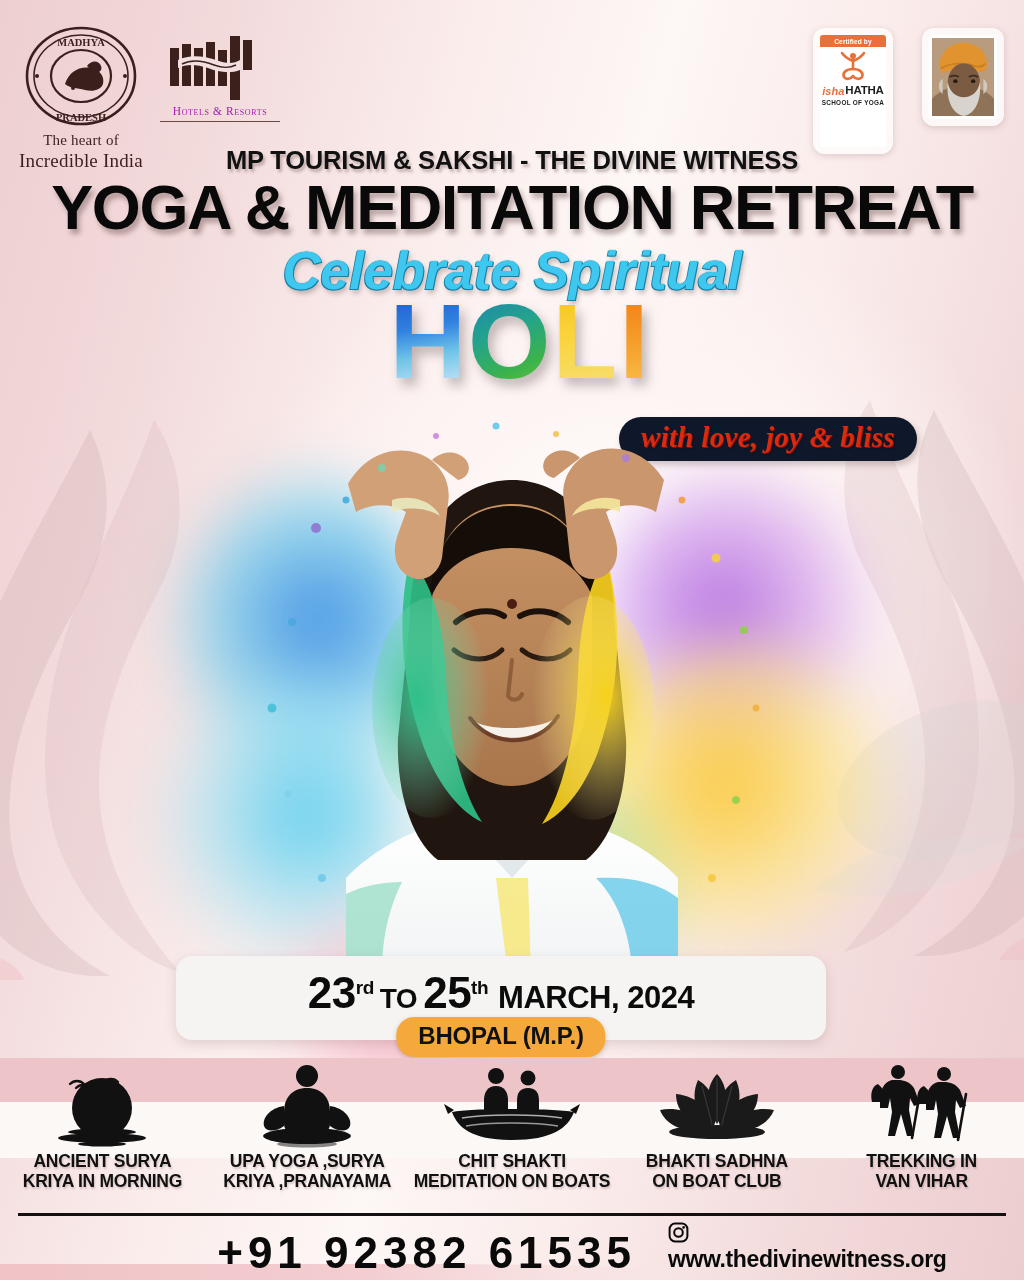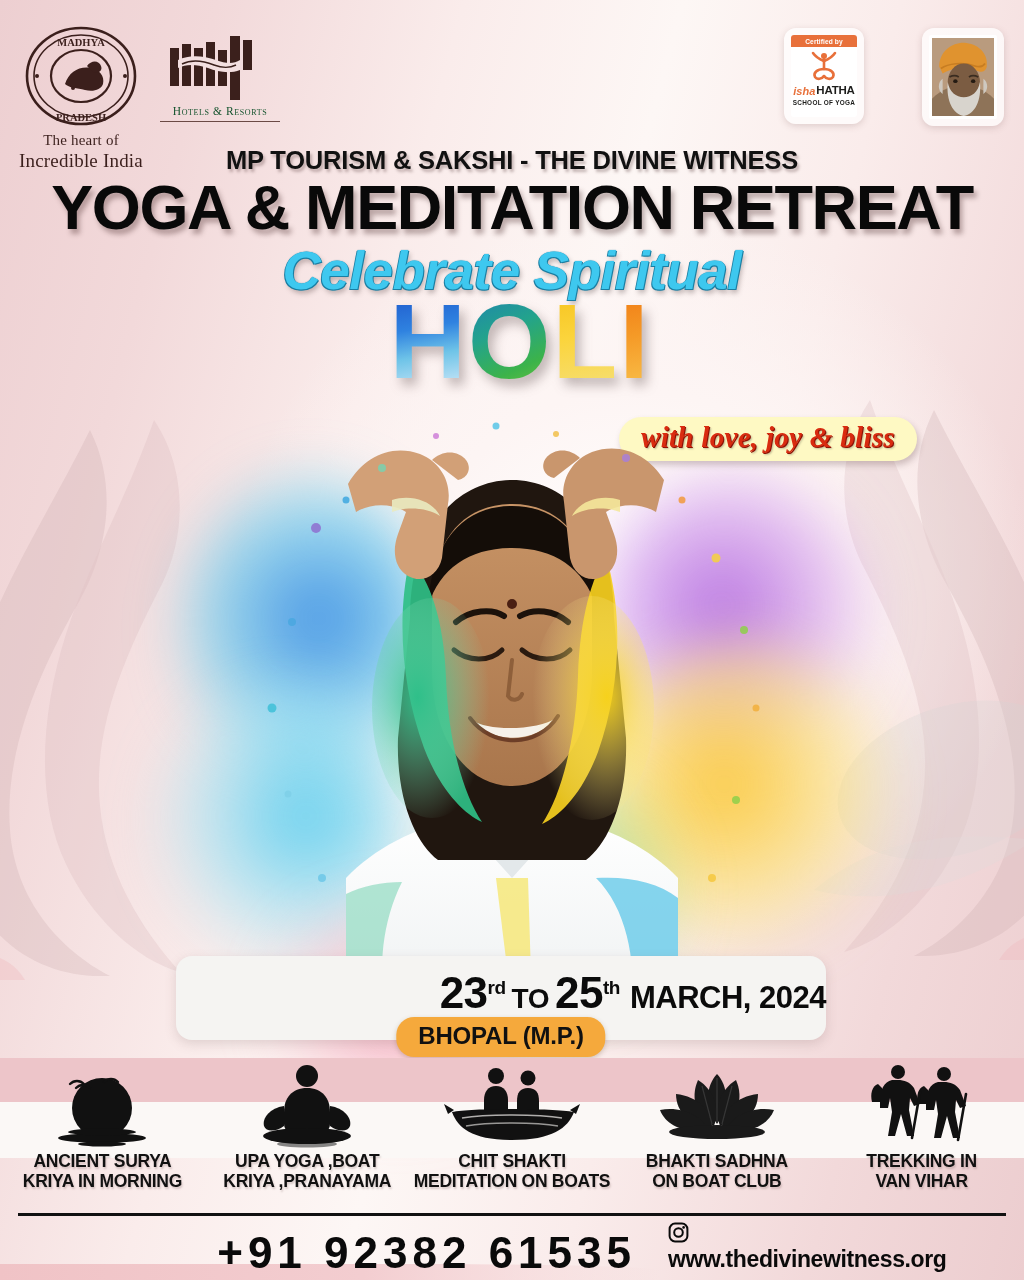--- a/index.html
+++ b/index.html
@@ -23,28 +23,28 @@
 
   
   .splat{position:absolute;border-radius:50%;filter:blur(26px);mix-blend-mode:normal;}
 
   
   .logo-mp{position:absolute;left:16px;top:24px;width:130px;text-align:center;color:#3b1f1c;}
   .mp-seal{width:120px;height:104px;margin:0 auto;}
   .mp-tag1{font-family:"Liberation Serif",serif;font-size:15px;margin-top:4px;letter-spacing:.2px;}
   .mp-tag2{font-family:"Liberation Serif",serif;font-size:19px;margin-top:1px;letter-spacing:.2px;}
 
-  .logo-mpt{position:absolute;left:160px;top:34px;width:120px;text-align:center;color:#14532d;}
+  .logo-mpt{position:absolute;left:160px;top:34px;width:120px;text-align:center;color:#a21caf;}
   .mpt-mark{width:104px;height:66px;margin:0 auto;}
   .mpt-sub{font-family:"Liberation Serif",serif;font-size:11.5px;font-variant:small-caps;
     letter-spacing:.6px;border-bottom:1px solid #6b4a45;padding:3px 0 4px;margin-top:2px;}
 
   .badge{position:absolute;top:28px;border-radius:12px;background:rgba(255,255,255,.72);
     box-shadow:0 2px 7px rgba(120,80,80,.22);padding:7px;}
-  .badge-isha{left:784px;width:80px;height:96px;}
+  .badge-isha{left:813px;width:80px;height:126px;}
   .isha-card{width:100%;height:100%;background:#fff;border-radius:3px;overflow:hidden;
      display:flex;flex-direction:column;align-items:center;}
   .isha-top{background:#e8703a;color:#fff;font-size:6.6px;width:100%;text-align:center;
      padding:2.5px 0;font-weight:600;letter-spacing:.1px;}
   .isha-glyph{width:34px;height:34px;margin-top:3px;}
   .isha-name{display:flex;align-items:flex-end;gap:1px;margin-top:1px;}
   .isha-word{color:#e8703a;font-size:11px;font-weight:700;font-style:italic;line-height:1;}
   .isha-hatha{color:#1d1d1b;font-size:11.5px;font-weight:800;line-height:1;letter-spacing:-.2px;}
   .isha-sub{color:#1d1d1b;font-size:6.4px;letter-spacing:.3px;margin-top:2.5px;font-weight:600;}
 
@@ -70,34 +70,34 @@
   .holi span{-webkit-background-clip:text;background-clip:text;color:transparent;display:inline-block;}
   .h-h{background-image:linear-gradient(170deg,#1c53c9 0%,#2f82e0 38%,#6fc4e8 62%,#dfeefb 100%);}
   .h-o{background-image:linear-gradient(155deg,#1e7fb4 0%,#23a38c 40%,#3cb34a 72%,#78c83a 100%);}
   .h-l{background-image:linear-gradient(170deg,#f6c21c 0%,#fbd43c 45%,#f5e07a 100%);}
   .h-i{background-image:linear-gradient(170deg,#f07a14 0%,#f59a27 45%,#f9c34d 100%);}
 
   .colour{position:absolute;top:376px;left:0;width:1024px;text-align:center;
     font-size:40px;font-weight:800;font-style:italic;letter-spacing:-.3px;color:#3ec8ef;
     text-shadow:0 0 1px #1b7fa3,1px 1px 0 #1b7fa3,-1px 1px 0 #1b7fa3,2px 3px 4px rgba(80,60,60,.3);
     padding-left:195px;}
-  .ribbon{position:absolute;top:417px;left:619px;background:#fef9c3;border-radius:22px;
+  .ribbon{position:absolute;top:417px;left:619px;background:#0f172a;border-radius:22px;
     padding:4px 22px 7px;box-shadow:2px 4px 6px rgba(110,80,80,.3);}
   .ribbon span{font-family:"Liberation Serif",serif;font-style:italic;font-weight:700;
     font-size:29px;color:#d92b10;letter-spacing:.3px;
     text-shadow:1px 1px 0 #8d1205,2px 2px 2px rgba(0,0,0,.25);}
 
   
   .photo-wrap{position:absolute;left:196px;top:408px;width:632px;height:600px;}
   .photo{position:absolute;inset:0;}
 
   
   .datecard{position:absolute;left:176px;top:956px;width:650px;height:84px;
     background:#f5f4f2;border-radius:16px;box-shadow:0 4px 12px rgba(120,90,90,.2);}
-  .dateline{position:absolute;top:12px;left:0;width:100%;text-align:right;white-space:nowrap;
+  .dateline{position:absolute;top:12px;left:0;width:100%;text-align:center;white-space:nowrap;
     font-size:38px;font-weight:800;color:#0b0b0b;letter-spacing:-.5px;}
   .dateline .num{font-size:44px;}
   .dateline sup{font-size:19px;font-weight:800;top:-.75em;}
   .dateline .to{font-size:28px;padding:0 6px;}
   .dateline .mon{font-size:31px;}
   .place{position:absolute;left:50%;transform:translateX(-50%);top:61px;
     background:#f5a93c;border-radius:18px;padding:5px 22px 7px;
     font-size:24px;font-weight:700;color:#111;white-space:nowrap;letter-spacing:-.2px;
     box-shadow:0 2px 5px rgba(120,90,60,.3);}
 
@@ -382,21 +382,21 @@
         <svg viewBox="0 0 110 86" width="110" height="86">
           <circle cx="55" cy="14" r="11" fill="#111"></circle>
           <path d="M55 26 C40 26 32 36 32 50 L32 62 C32 70 40 74 55 74 C70 74 78 70 78 62 L78 50 C78 36 70 26 55 26 Z" fill="#111"></path>
           <path d="M32 44 C18 46 10 56 12 64 C14 70 24 70 32 64" fill="#111"></path>
           <path d="M78 44 C92 46 100 56 98 64 C96 70 86 70 78 64" fill="#111"></path>
           <ellipse cx="55" cy="74" rx="44" ry="8" fill="#111"></ellipse>
           <ellipse cx="55" cy="82" rx="30" ry="3.6" fill="#111" opacity=".5"></ellipse>
         </svg>
       </div>
       <div class="act-label">
-        <div>UPA YOGA ,BOAT</div>
+        <div>UPA YOGA ,SURYA</div>
         <div>KRIYA ,PRANAYAMA</div>
       </div>
     </div>
 
     <div class="act">
       <div class="act-icon">
         <svg viewBox="0 0 140 86" width="140" height="86">
           <circle cx="54" cy="14" r="8" fill="#111"></circle>
           <path d="M54 24 C46 24 42 30 42 38 L42 48 L66 48 L66 38 C66 30 62 24 54 24 Z" fill="#111"></path>
           <circle cx="86" cy="16" r="7.5" fill="#111"></circle>

